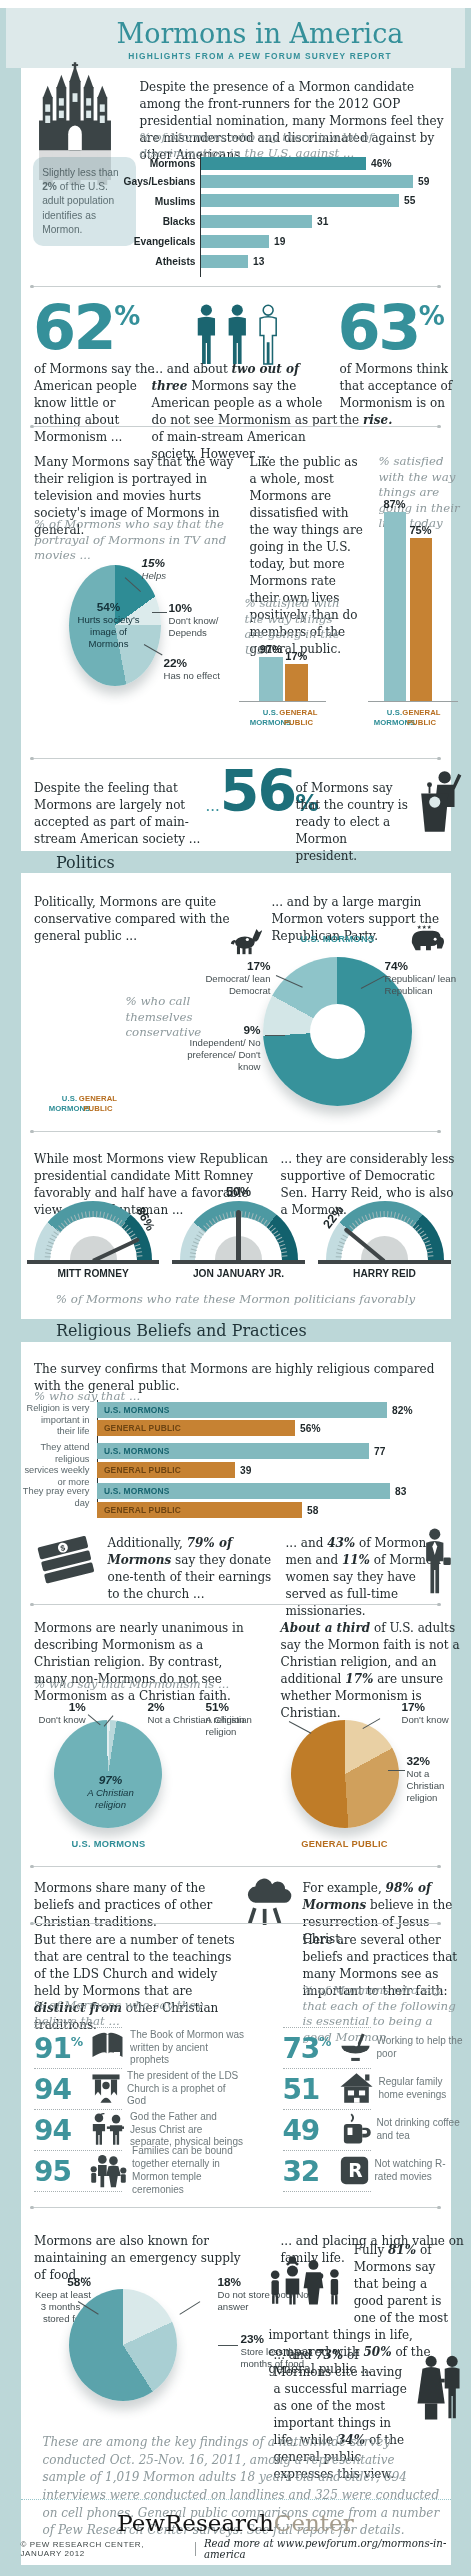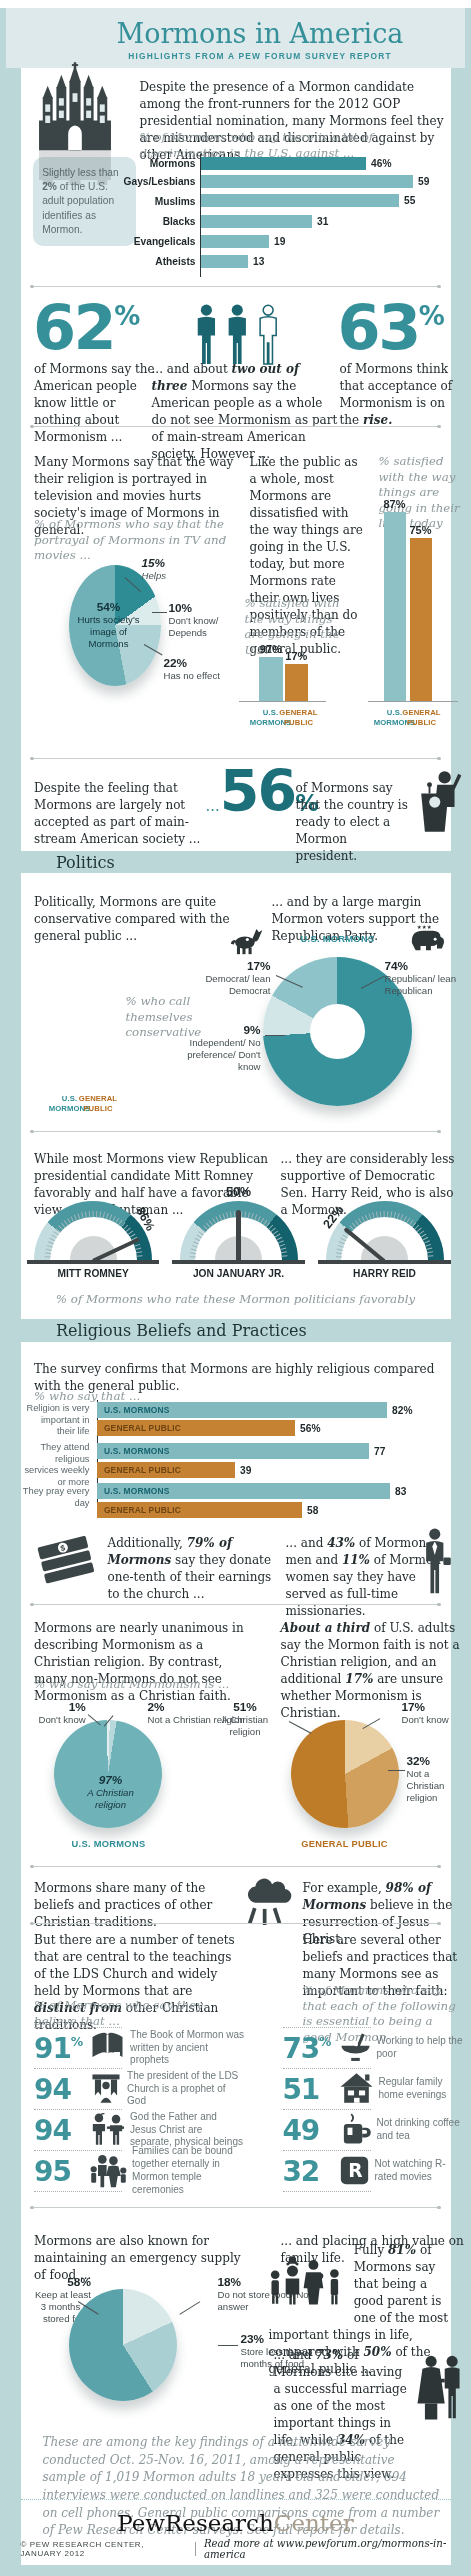--- a/index.html
+++ b/index.html
@@ -500,21 +500,21 @@
     <div class="abs cap" style="left:13.6px;top:335px;">% who say that Mormonism is ...</div>
 
     <div class="pielab" style="left:6.2px;top:358px;width:59px;text-align:right;"><span class="pct">1%</span><span>Don't know</span></div>
     <div class="pielab" style="left:127px;top:358px;width:121px;"><span class="pct">2%</span><span>Not a Christian religion</span></div>
     <div class="pie" style="left: 33px; top: 378px; width: 108px; height: 108px; background: conic-gradient(from 2deg, rgb(185, 216, 219) 0%, rgb(185, 216, 219) 2%, rgb(111, 178, 184) 2%, rgb(111, 178, 184) 99%, rgb(226, 238, 240) 99%, rgb(226, 238, 240) 100%);"></div>
     <div class="inlab" style="left:56px;top:431px;width:68px;font-style:italic;"><span class="pct">97%</span><span>A Christian religion</span></div>
     <div class="ptr" style="left:67px;top:372px;width:16px;transform:rotate(40deg);"></div>
     <div class="ptr" style="left:92px;top:373px;width:13.6px;transform:rotate(130deg);"></div>
     <div class="axl teal-t" style="left:32px;top:496px;width:112px;font-size:9.3px;letter-spacing:0.3px;">U.S. MORMONS</div>
 
-    <div class="pielab" style="left:185px;top:358px;width:79px;text-align:center;"><span class="pct">51%</span><span>A Christian religion</span></div>
+    <div class="pielab" style="left:185px;top:358px;width:79px;text-align:left;"><span class="pct">51%</span><span>A Christian religion</span></div>
     <div class="pielab" style="left:381px;top:358px;width:62px;"><span class="pct">17%</span><span>Don't know</span></div>
     <div class="pielab" style="left:386px;top:412px;width:62px;"><span class="pct">32%</span><span>Not a Christian religion</span></div>
     <div class="pie" style="left: 270px; top: 378px; width: 108px; height: 108px; background: conic-gradient(rgb(233, 208, 164) 0%, rgb(233, 208, 164) 17%, rgb(208, 160, 92) 17%, rgb(208, 160, 92) 49%, rgb(191, 124, 40) 49%, rgb(191, 124, 40) 100%);"></div>
     <div class="ptr" style="left:268px;top:379px;width:25px;transform:rotate(28deg);"></div>
     <div class="ptr" style="left:359px;top:376px;width:20px;transform:rotate(150deg);"></div>
     <div class="ptr" style="left:367px;top:428px;width:17.4px;"></div>
     <div class="axl orange-t" style="left:268px;top:496px;width:112px;font-size:9.3px;letter-spacing:0.3px;">GENERAL PUBLIC</div>
 
     <div class="divider" style="top:524px;"></div>
 

